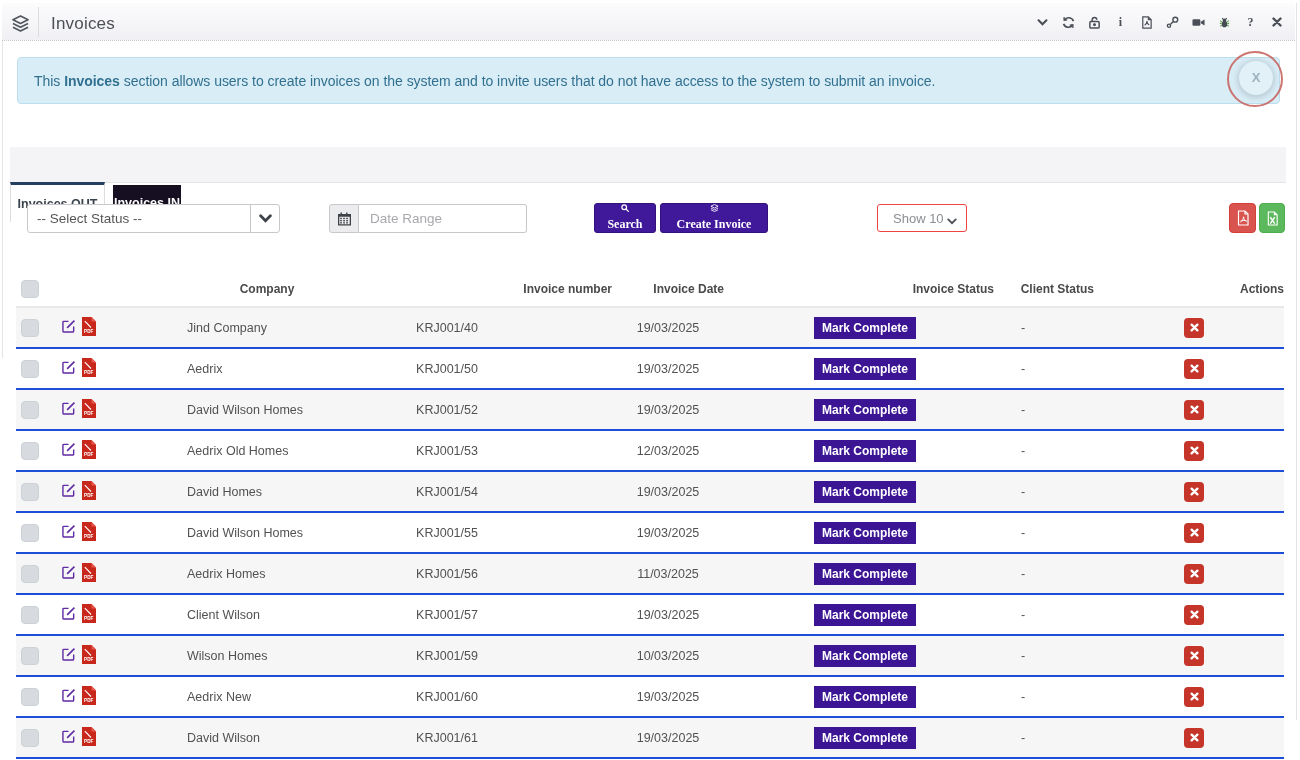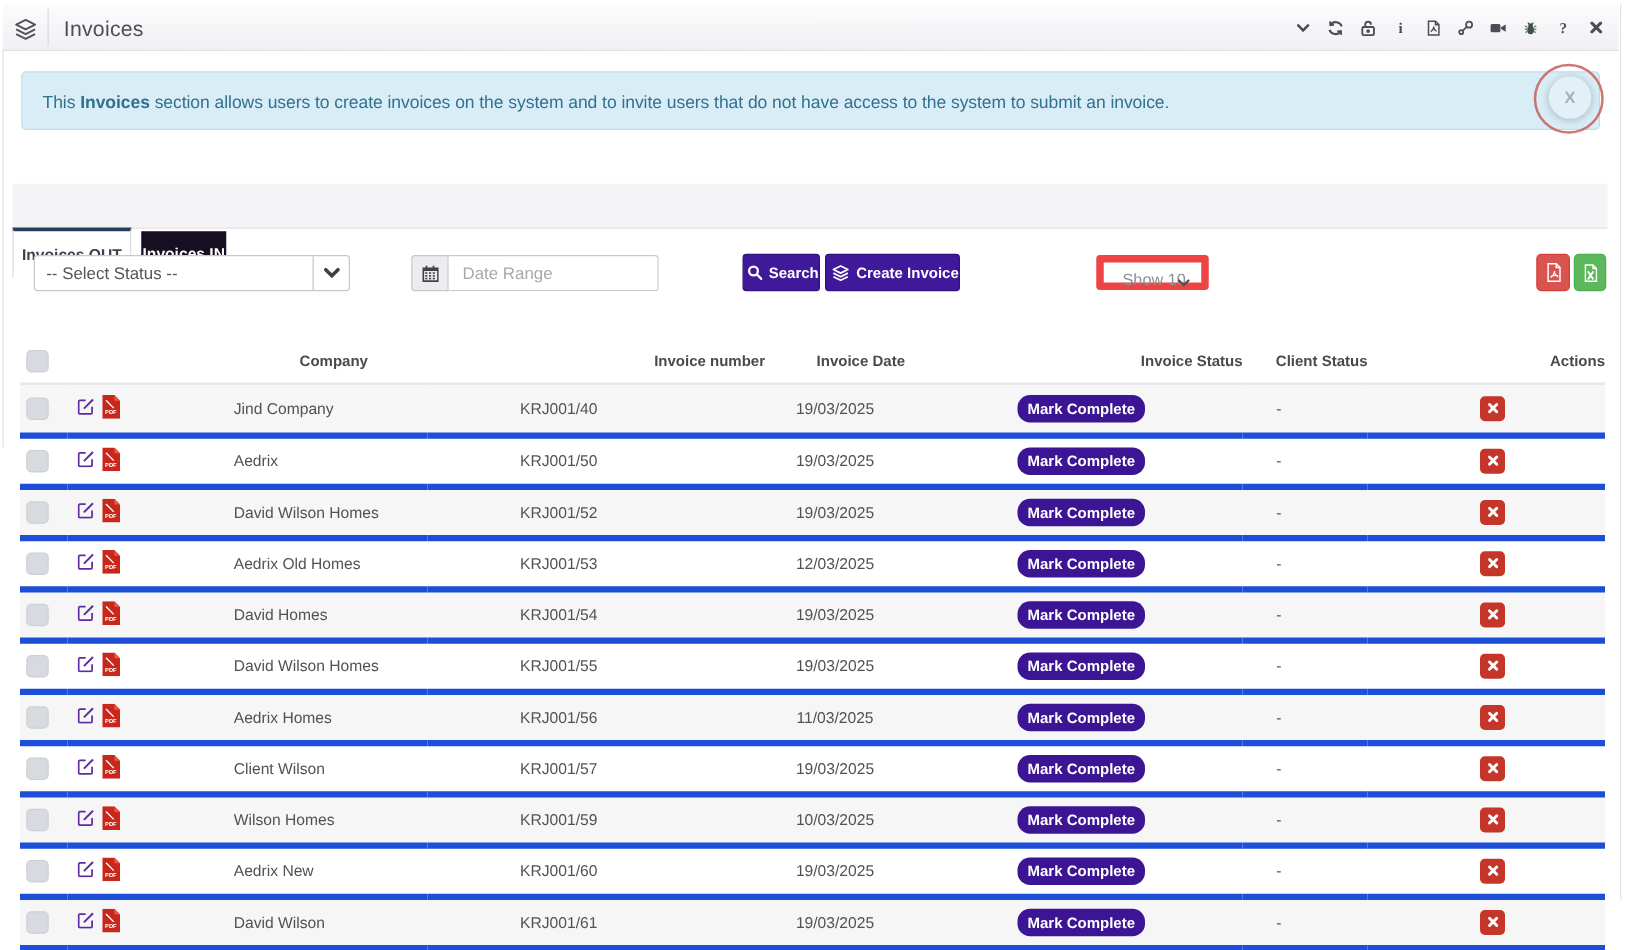--- a/index.html
+++ b/index.html
@@ -85,28 +85,29 @@
   }
   #date-group input {
     position:absolute; left:30px; top:0; width:168px; height:29px;
     border:1px solid #c8c8cb; border-left:none; border-radius:0 3px 3px 0;
     font-family:inherit; font-size:13.5px; padding:0 11px; color:#555; outline:none;
   }
   #date-group input::placeholder { color:#a8a8ad; opacity:1; }
   .btn-purple {
     position:absolute; top:203px; height:30px; background:#40189a; border:1px solid #33127e;
     border-radius:3px; color:#fff; font-size:12px; font-weight:700;
-    display:flex; align-items:center; justify-content:flex-end; gap:5px; cursor:pointer;
-    font-family:Liberation Sans, sans-serif;
+    display:flex; align-items:center; justify-content:center; gap:5px; cursor:pointer;
+    font-family:Liberation Serif, serif;
+    flex-direction:column;
   }
   #search-btn { left:594px; width:62px; }
   #create-btn { left:660px; width:108px; }
   #show-select {
     left:877px; top:204px; width:90px; height:28px; background:#fff;
-    border:6px solid #ef4444; border-radius:3px; cursor:pointer; color:#8a8f94; font-size:13px;padding-left:16px;
+    border:1px solid #ef4444; border-radius:3px; cursor:pointer; color:#8a8f94; font-size:13px;padding-left:16px;
   }
   #show-select .val { position:absolute; left:15px; top:6px; }
   #show-select .caret { position:absolute; right:9px; top:8px; color:#4a4f55; }
   .exp-btn {
     position:absolute; top:203px; width:27px; height:30px; border-radius:4px; cursor:pointer;
     display:flex; align-items:center; justify-content:center; color:#fff;
   }
   #pdf-btn   { left:1229px; background:#d9534f; border:1px solid #d43f3a; }
   #excel-btn { left:1259px; width:26px; background:#5cb85c; border:1px solid #4cae4c; }
 
@@ -115,38 +116,38 @@
     position:absolute; left:16px; top:272px; width:1268px;
     border-collapse:collapse; table-layout:fixed;
   }
   #invoice-table th {
     height:35px; font-size:12px; font-weight:700; color:#4a4a4a;
     border-bottom:2px solid #e8e8ea; text-align:right; vertical-align:middle;
   }
   #invoice-table td {
     height:41px; font-size:12.5px; color:#525252; text-align:center; vertical-align:middle;
   }
-  #invoice-table tbody tr { border-bottom:5px solid #1d4ed8; }
+  #invoice-table tbody tr { border-bottom:2px solid #1d4ed8; }
   #invoice-table tbody tr:nth-child(odd) { background:#f6f6f7; }
   #invoice-table th.c-check, #invoice-table td.c-check { text-align:left; padding-left:5px; }
   #invoice-table th.c-company { text-align:center; padding-left:80px; }
   #invoice-table td.c-company { text-align:left; padding-left:75px; }
   #invoice-table td.c-invnum  { padding-right:60px; }
   #invoice-table td.c-status  { padding-left:12px; }
   #invoice-table td.c-client  { padding-right:42px; }
   #invoice-table th.c-actions { padding-left:21px; }
   #invoice-table td.c-actions { padding-left:10px; }
   td.c-icons .cellicons { display:flex; align-items:center; gap:5px; padding-left:8px; }
   .checkbox {
     display:inline-block; width:18px; height:18px; border-radius:4px;
     background:#d7dbdf; border:1px solid #ccd1d6; cursor:pointer; vertical-align:middle;
   }
   .badge-status {
     display:inline-block; min-width:92px; padding:4px 8px; background:#3c1594;
-    color:#fff; font-size:12px; font-weight:700; border-radius:10px; cursor:pointer;
+    color:#fff; font-size:12px; font-weight:700; border-radius:0; cursor:pointer;
   }
   .x-btn {
     display:inline-flex; width:20px; height:20px; background:#c53529; border-radius:4px;
     align-items:center; justify-content:center; cursor:pointer;
   }
   .edit-ic { color:#5f2aa3; cursor:pointer; }
   .pdficon { cursor:pointer; }
 </style>
 </head>
 <body>

